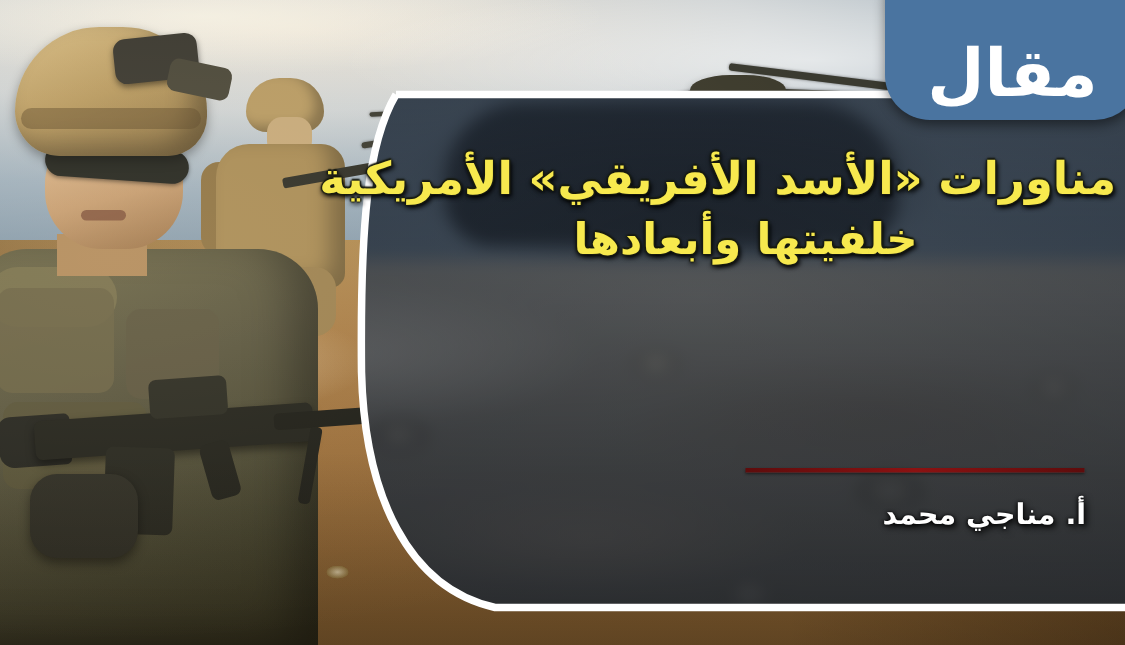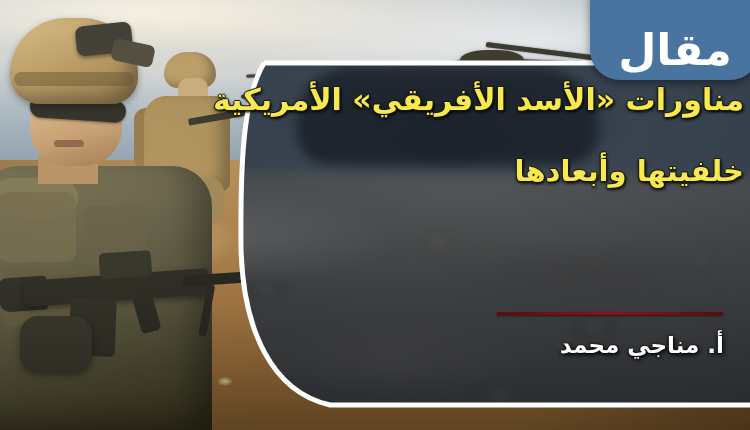--- a/index.html
+++ b/index.html
@@ -174,50 +174,50 @@
       radial-gradient(90% 70% at 62% 46%, rgba(10,16,26,.30), rgba(10,16,26,.55) 100%),
       linear-gradient(180deg, rgba(18,26,38,.34) 0%, rgba(14,20,30,.20) 46%, rgba(12,16,24,.30) 100%);}
 
   
   .panel-stroke{
     position:absolute;left:0;top:0;width:750px;height:430px;pointer-events:none;
   }
 
   
   .headline{
-    position:absolute;left:250px;top:80px;width:494px;
-    text-align:right;direction:rtl;
+    position:absolute;left:250px;top:100px;width:494px;
+    text-align:center;direction:rtl;
   }
   .hl-line{
     color:#f7e94e;
     font-weight:700;
     font-size:30px;
     line-height:1.32;
     letter-spacing:0;
     white-space:nowrap;
     text-shadow:
       0 0 1px #1a1d12,
       1px 0 1px #1a1d12, -1px 0 1px #1a1d12,
       0 1px 1px #1a1d12, 0 -1px 1px #1a1d12,
       2px 2px 3px rgba(0,0,0,.75),
       -1px 2px 3px rgba(0,0,0,.55);
   }
-  .hl-2,.hl-3{font-size:29px;margin-top:32px;}
+  .hl-2,.hl-3{font-size:29px;}
 
   .divider{
     position:absolute;left:497px;top:312px;width:226px;height:3px;
     background:linear-gradient(90deg,#5e0c0c,#8c1212 50%,#5e0c0c);
     box-shadow:0 1px 2px rgba(0,0,0,.5);
   }
 
   .author{
     position:absolute;left:390px;top:332px;width:334px;
     text-align:right;direction:rtl;
     color:#ffffff;
-    font-size:23px;font-weight:700;
+    font-size:19px;font-weight:700;
     text-shadow:0 0 2px rgba(0,0,0,.9), 2px 2px 4px rgba(0,0,0,.8), -1px 1px 3px rgba(0,0,0,.6);
   }
 
   
   .badge{
     position:absolute;left:590px;top:-30px;width:170px;height:110px;
     background:#4a74a0;
     border-radius:30px;
     box-shadow:0 3px 8px rgba(0,0,0,.45);
   }

